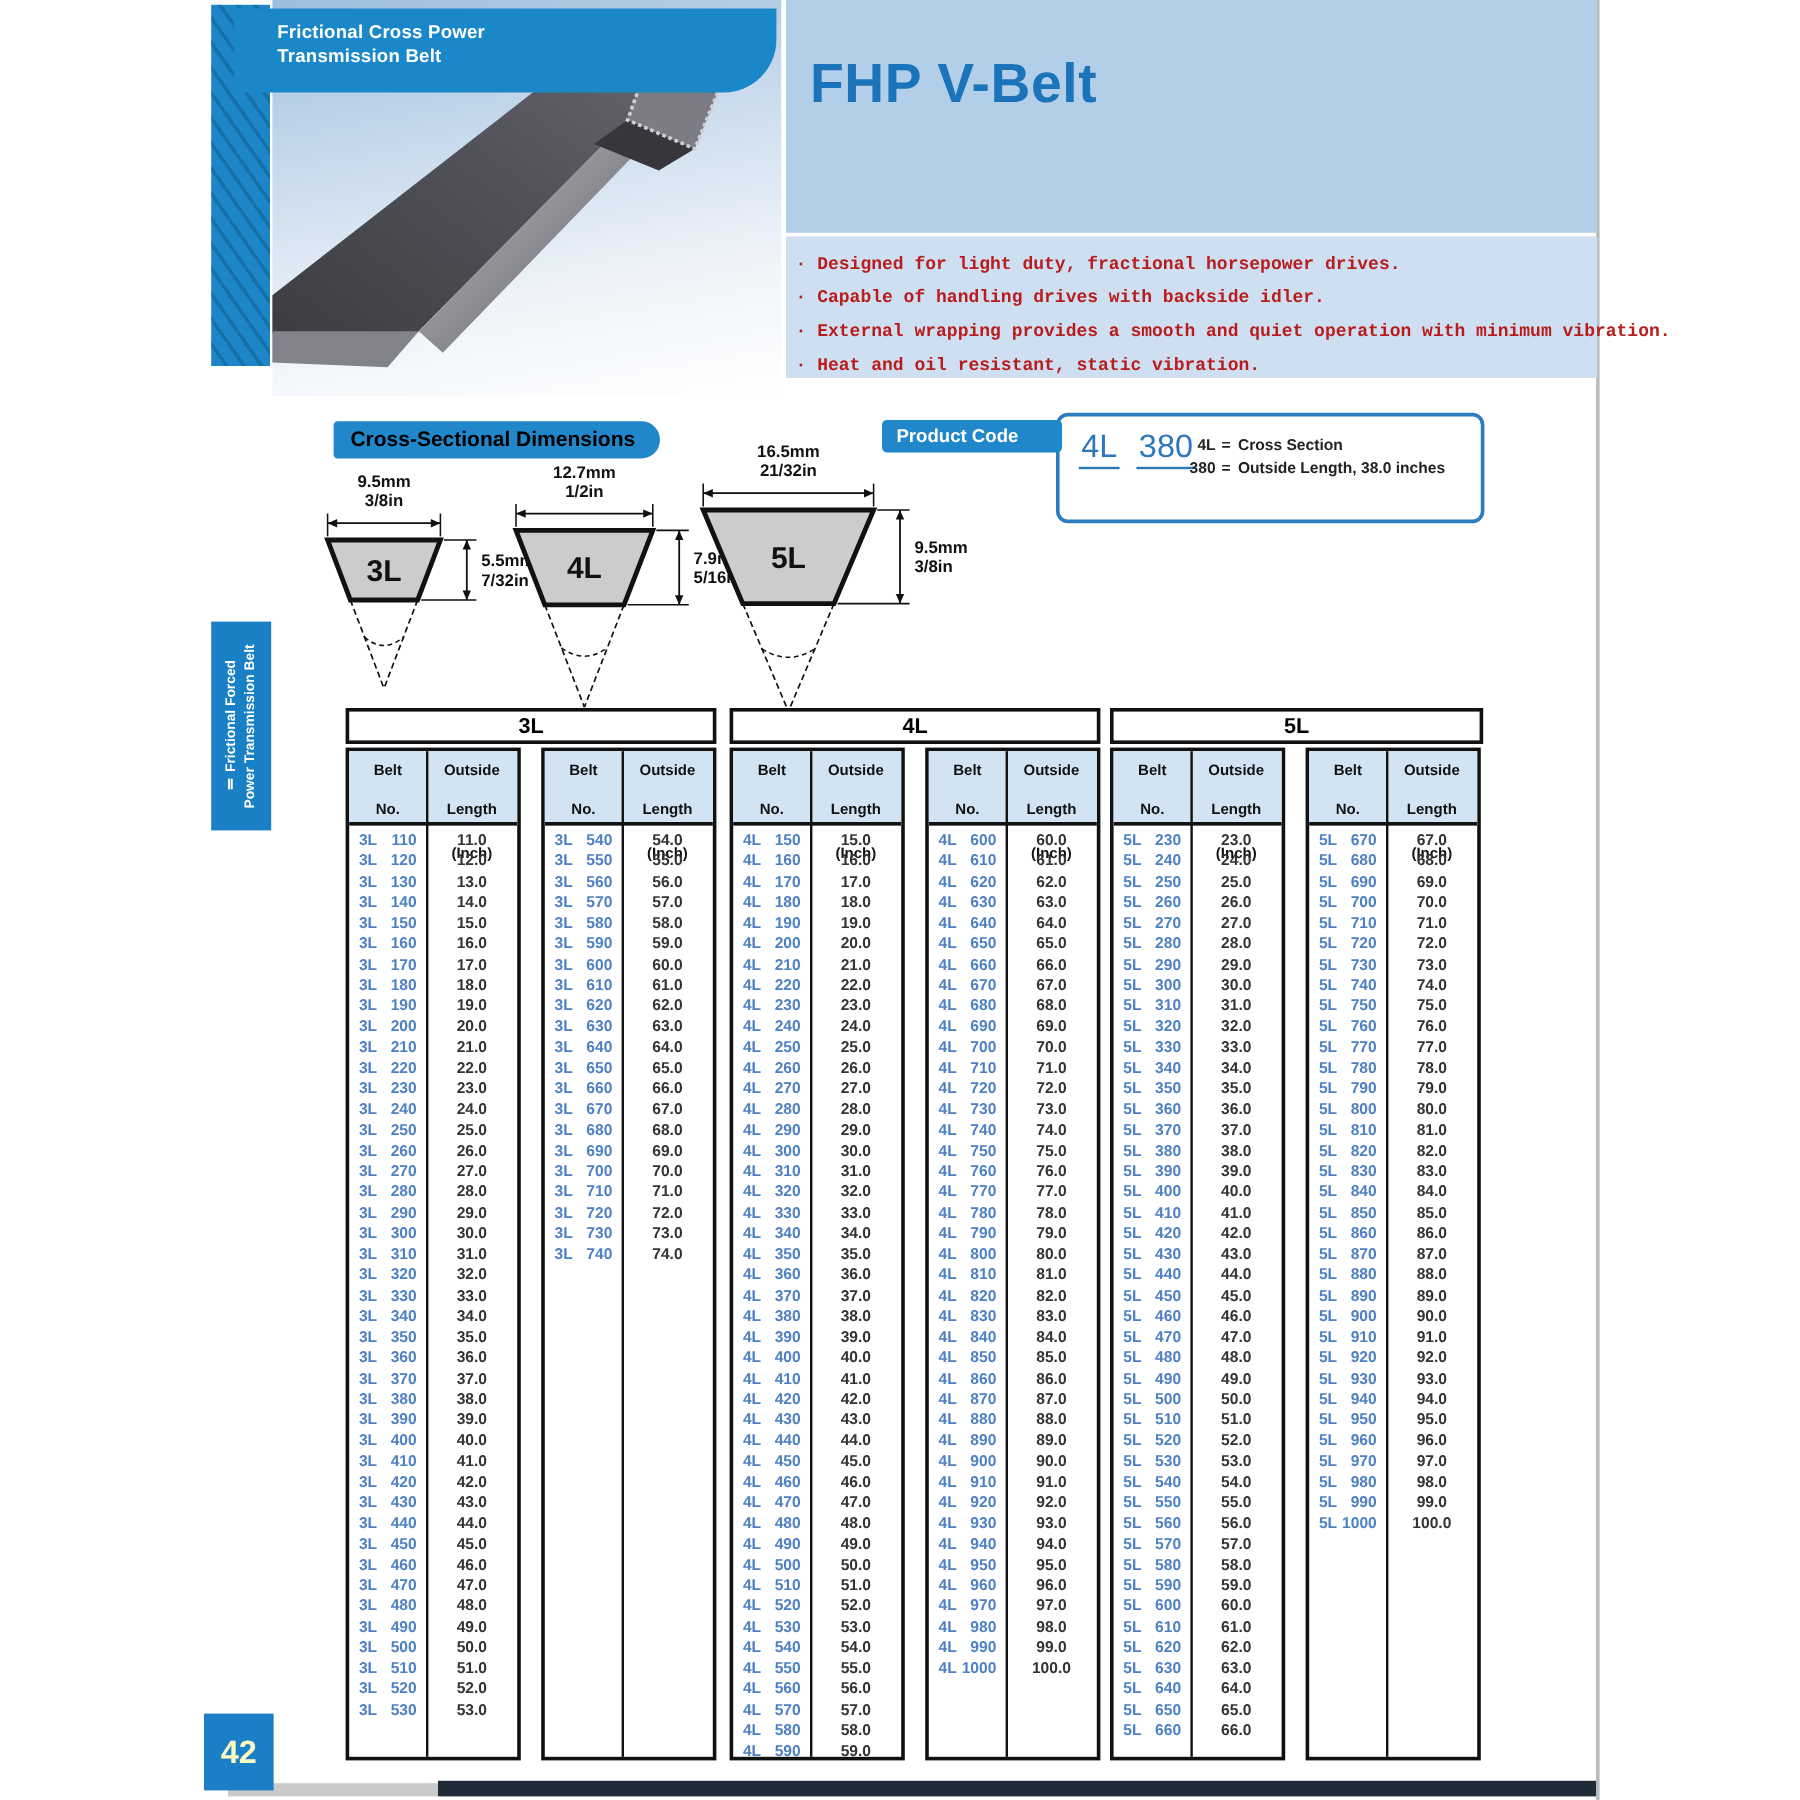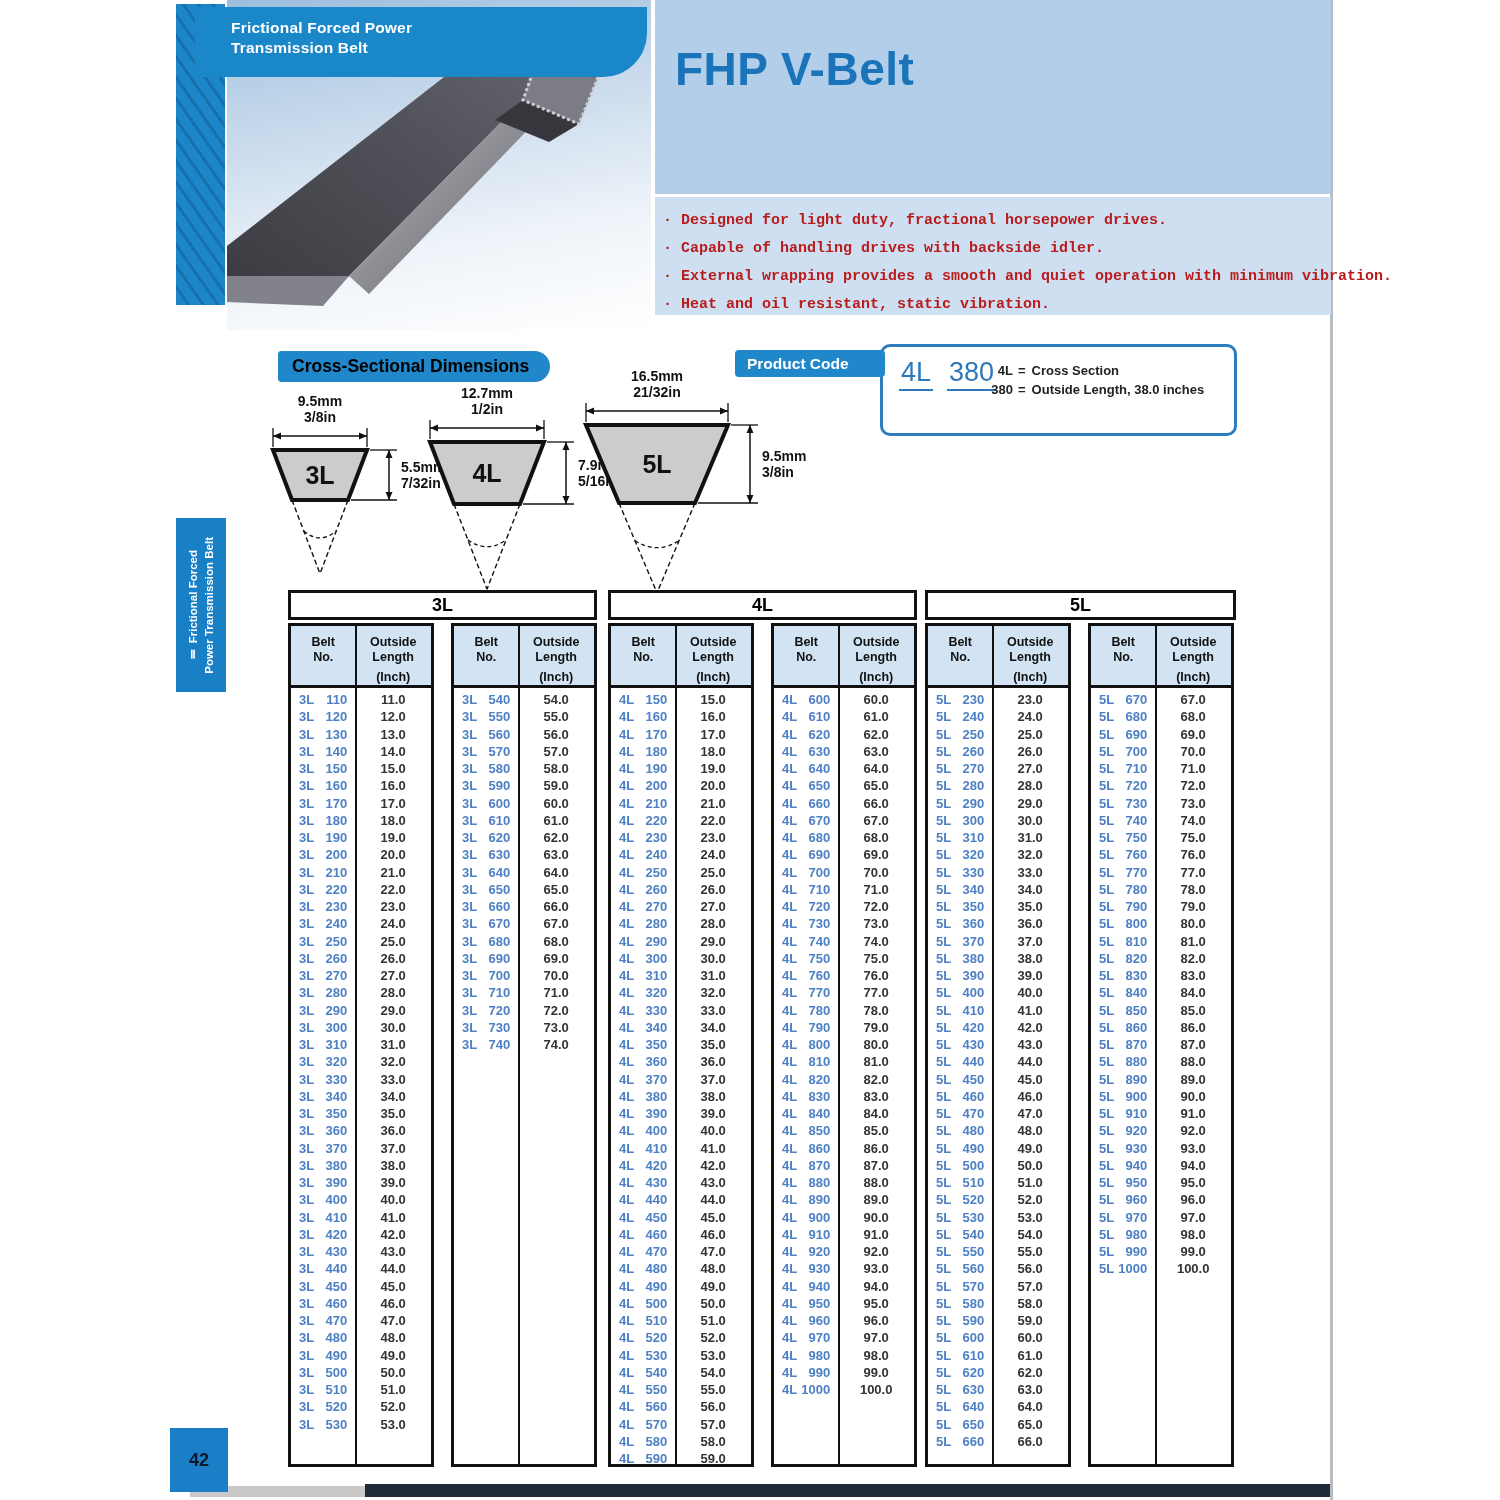--- a/index.html
+++ b/index.html
@@ -56,44 +56,44 @@
   
   #belt-table { position:absolute; left:118px; top:590px; width:948px; height:877px; }
   .tgroup  { position:absolute; top:0; height:877px; }
   .ghead   { height:30px; border:3px solid #111; background:#fff; text-align:center; font-weight:bold;
              font-size:18px; line-height:25px; box-sizing:border-box; }
   .pairbox { position:absolute; top:33px; bottom:0; width:146px; border:3px solid #111; box-sizing:border-box;
              background:#fff; }
   .vline   { position:absolute; left:46%; top:0; bottom:0; width:2px; background:#111; z-index:1; }
   .phead   { height:62px; border-bottom:3px solid #111; background:#d2e4f4; display:flex; box-sizing:border-box; }
   .ph-col  { display:flex; flex-direction:column; align-items:center; padding-top:9px; font-size:12.5px;
-             font-weight:bold; line-height:1.18; color:#111; }
+             font-weight:bold; line-height:1.18; color:#111;gap:17px; }
   .ph-belt { width:46%; } .ph-len { width:54%;text-align:right; }
   .unit    { margin-top:5px; }
   .rows    { position:absolute; top:62px; left:0; right:0; bottom:0; padding-top:3px; }
   .trow    { display:flex; height:17.25px; align-items:center; }
   .c-belt  { width:46%; display:flex; justify-content:center; color:#4d80c4; font-weight:bold; font-size:13px; }
   .c-belt .bp { text-align:left; }
   .c-belt .bn { min-width:33px; text-align:right; }
   .c-len   { width:54%; text-align:center; color:#333; font-weight:bold; font-size:13px; }
 
-  .page-num { position:absolute; left:0; top:1428px; width:58px; height:64px; background:#1b7fc7; color:#0f172a;
-    font-size:18px; font-weight:bold; display:flex; align-items:center; justify-content:center; z-index:3; }
+  .page-num { position:absolute; left:0; top:1428px; width:58px; height:64px; background:#1b7fc7; color:#fef9c3;
+    font-size:27px; font-weight:bold; display:flex; align-items:center; justify-content:center; z-index:3; }
   .footer-gray { position:absolute; left:20px; top:1486px; width:175px; height:11px; background:#c9c9c9; }
   .footer-navy { position:absolute; left:195px; top:1484px; width:965px; height:13px; background:#1f2c37; }
 </style>
 </head>
 <body>
 
 <div class="page">
 
   <div class="side-strip"></div>
 
   <div class="top-banner">
-    <div>Frictional Forced Power</div>
+    <div>Frictional Cross Power</div>
     <div>Transmission Belt</div>
   </div>
 
   <div class="photo-block">
     <svg width="424" height="330" viewBox="0 0 424 330">
       <defs>
         <linearGradient id="g1" x1="0" y1="1" x2="1" y2="0">
           <stop offset="0" stop-color="#3c3c42"></stop>
             <stop offset="0.6" stop-color="#52525a"></stop>
             <stop offset="1" stop-color="#64646c"></stop>

